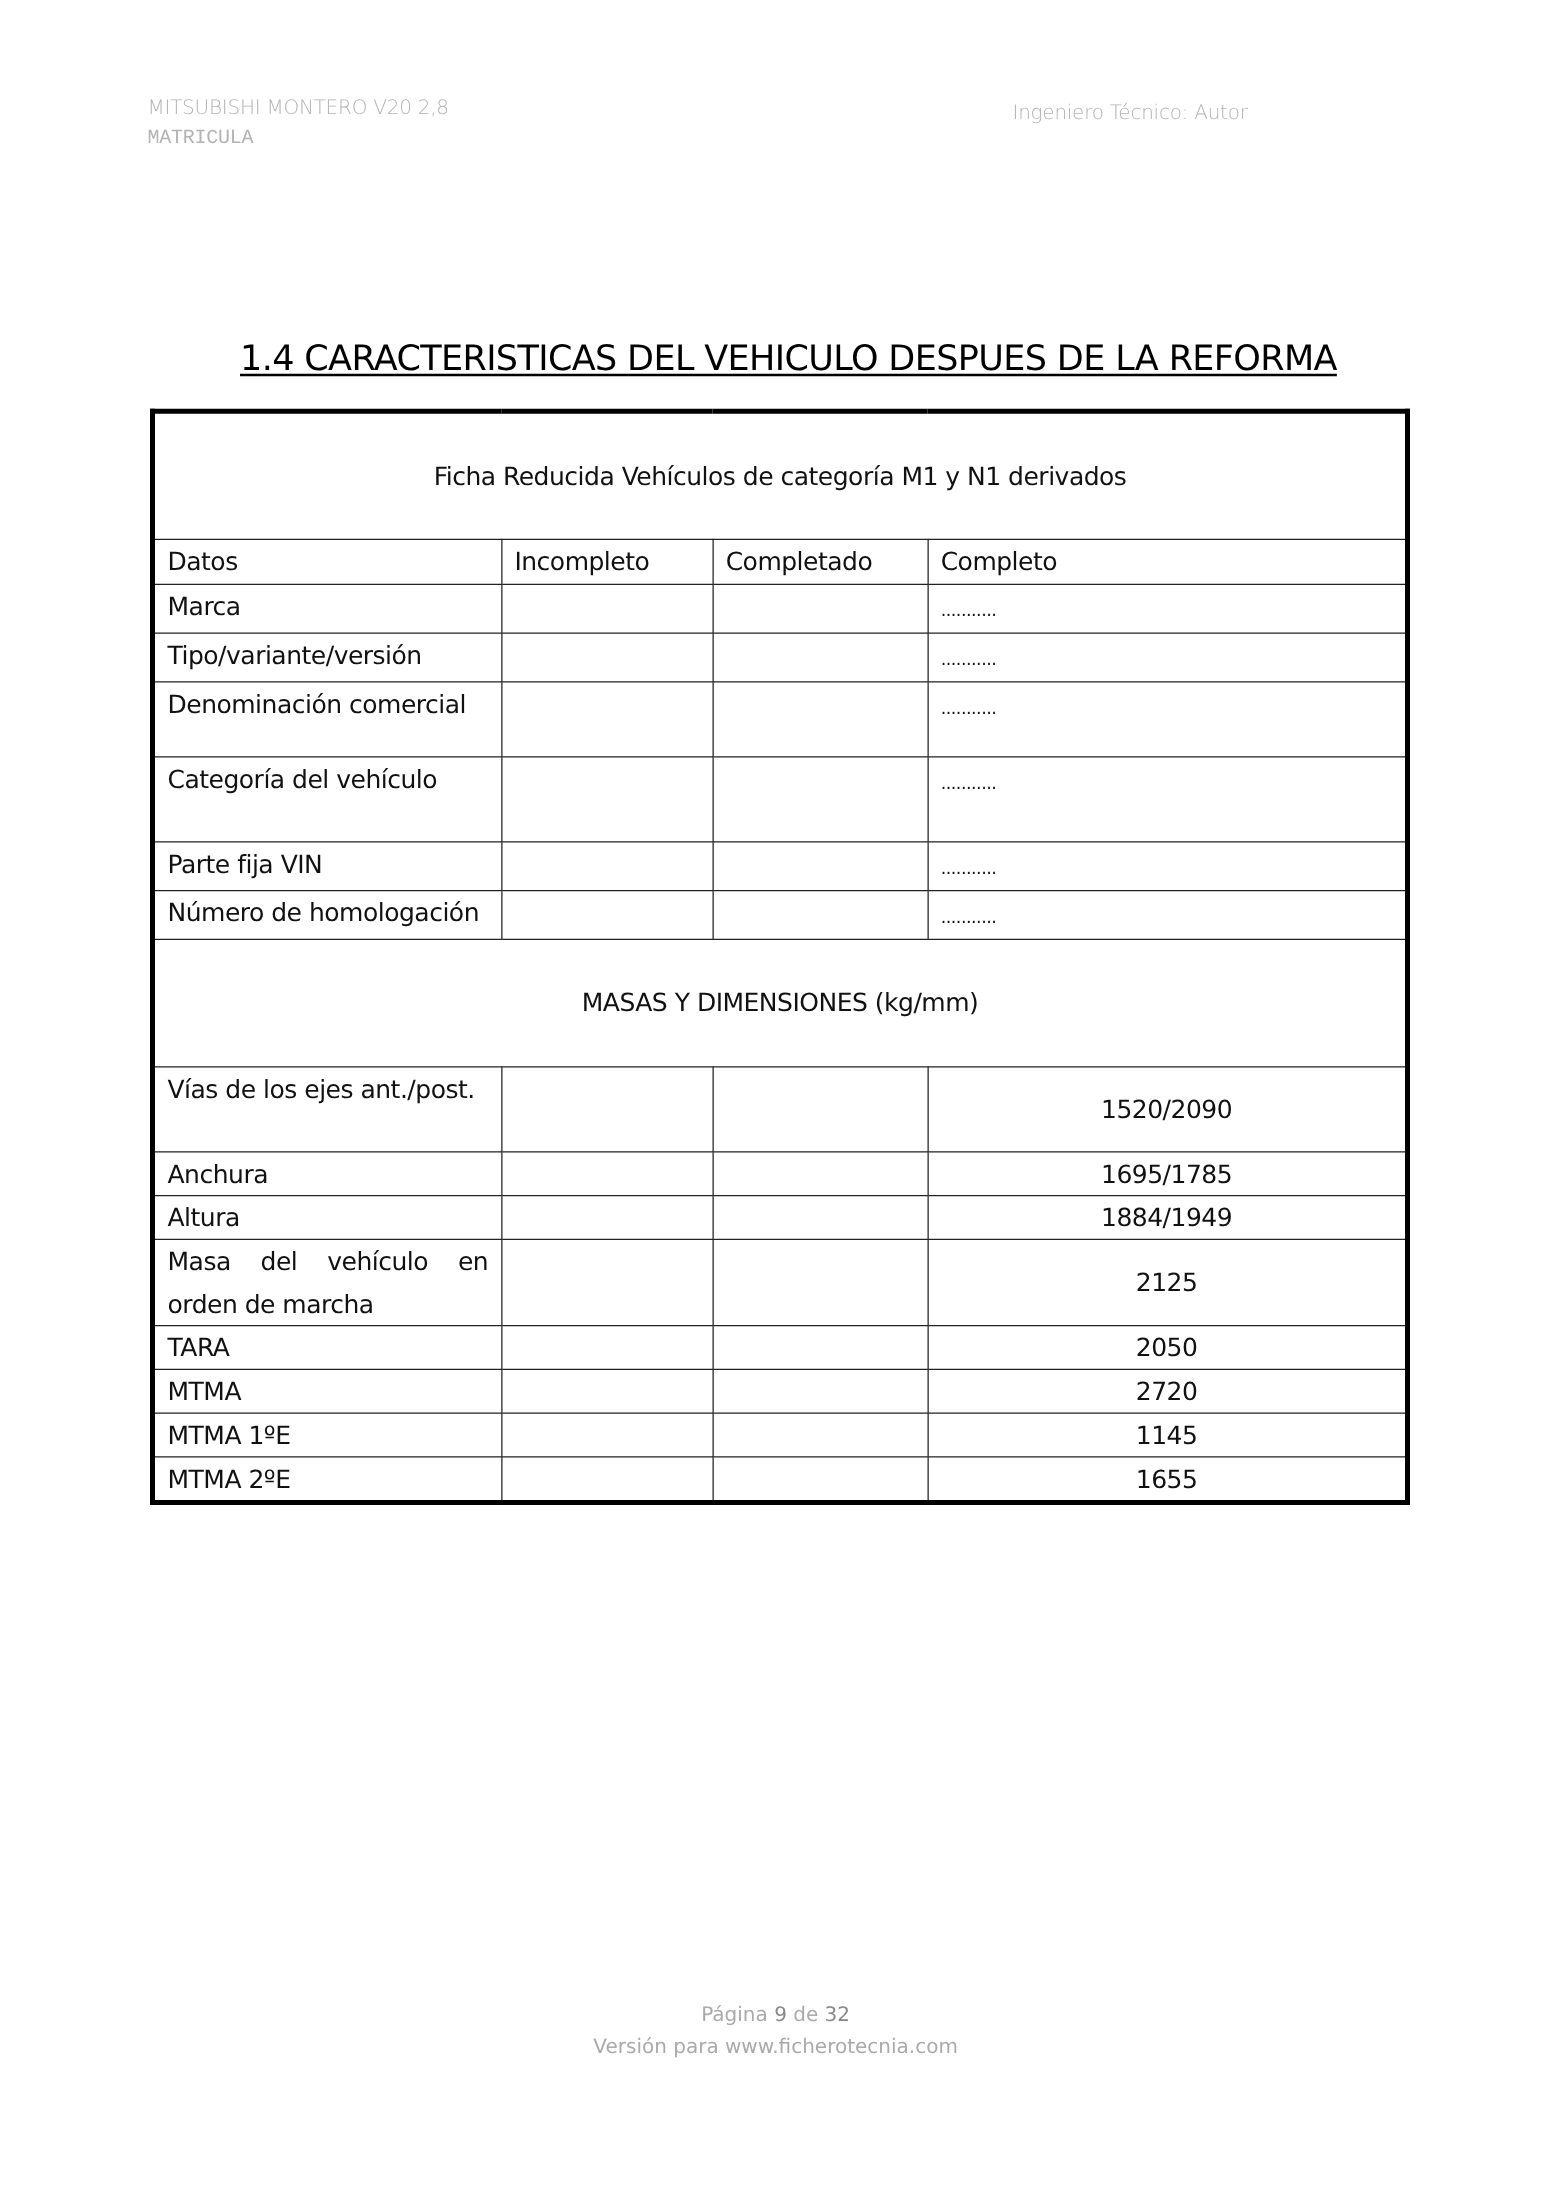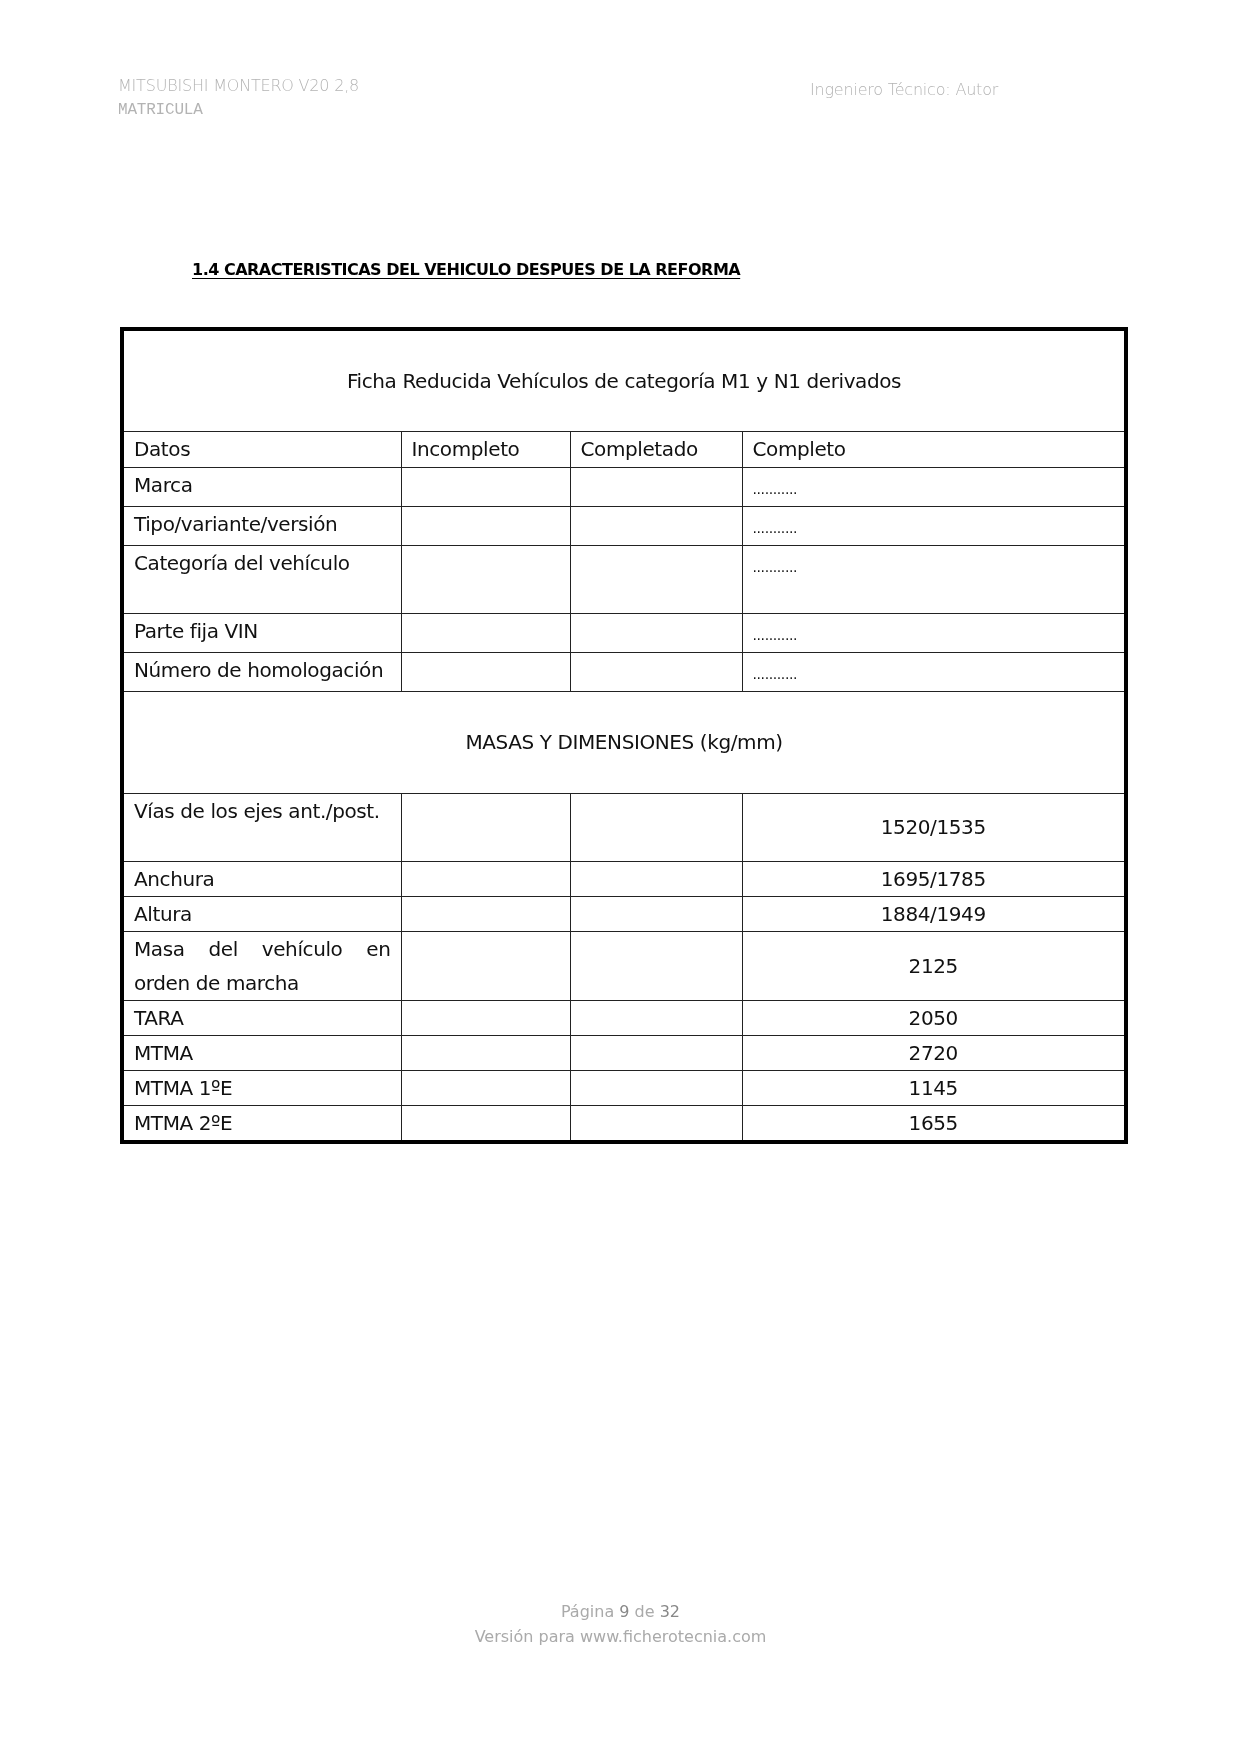--- a/index.html
+++ b/index.html
@@ -2,22 +2,22 @@
 <html><head>
 <meta charset="utf-8">
 <style>
   html, body { margin:0; padding:0; background:#ffffff; }
   body { width:1241px; height:1755px; position:relative; overflow:hidden;
          font-family:"DejaVu Sans", sans-serif; }
   .hdr { position:absolute; color:#b3b3b3; font-size:16px; font-weight:300; letter-spacing:-0.2px; }
   #hdr-left-1 { left:118px; top:76px; }
   #hdr-left-2 { left:118px; top:101px;font-family:Liberation Mono, monospace; }
   #hdr-right { left:810px; top:80px; }
-  #section-title { position:absolute; left:192px; top:260px; font-size:16px; color:#000;
-                   text-decoration:underline; text-underline-offset:3px; letter-spacing:-0.5px;font-weight:bold; }
+  #section-title { position:absolute; left:192px; top:270px; font-size:28px; color:#000;
+                   text-decoration:underline; text-underline-offset:3px; letter-spacing:-0.5px; }
   table { position:absolute; left:120px; top:327px; width:1004px; border-collapse:collapse;
           border:4px solid #000; table-layout:fixed; }
   td { border:1.5px solid #222; font-size:20px; color:#111; padding:0 10px; vertical-align:middle;
        line-height:34px; letter-spacing:-0.4px; }
   td.span { text-align:center; }
   td.label { text-align:justify; text-align-last:left; }
   td.dots { vertical-align:top; padding-top:4px; font-size:14px; }
   td.val { text-align:center; }
   .foot { position:absolute; width:1241px; left:0; text-align:center; color:#aaaaaa; font-size:16px; }
   #foot-1 { top:1602px; }
@@ -57,20 +57,26 @@
         <td></td>
         <td></td>
         <td class="dots">...........</td>
       </tr>
       <tr style="height: 35px;">
         <td class="label" style="vertical-align: top;">Tipo/variante/versión</td>
         <td></td>
         <td></td>
         <td class="dots">...........</td>
       </tr>
+      <tr style="height: 60px;">
+        <td class="label" style="vertical-align: top;">Denominación comercial</td>
+        <td></td>
+        <td></td>
+        <td class="dots">...........</td>
+      </tr>
       <tr style="height: 68px;">
         <td class="label" style="vertical-align: top;">Categoría del vehículo</td>
         <td></td>
         <td></td>
         <td class="dots">...........</td>
       </tr>
       <tr style="height: 35px;">
         <td class="label" style="vertical-align: top;">Parte fija VIN</td>
         <td></td>
         <td></td>
@@ -86,21 +92,21 @@
   <tbody>
       <tr style="height:102px">
     <td colspan="4" class="span">MASAS Y DIMENSIONES (kg/mm)</td>
   </tr>
   </tbody>
     <tbody id="rows2">
       <tr style="height: 68px;">
         <td class="label" style="vertical-align: top;">Vías de los ejes ant./post.</td>
         <td></td>
         <td></td>
-        <td class="val">1520/1535</td>
+        <td class="val">1520/2090</td>
       </tr>
       <tr style="height: 34px;">
         <td class="label" style="vertical-align: top;">Anchura</td>
         <td></td>
         <td></td>
         <td class="val">1695/1785</td>
       </tr>
       <tr style="height: 35px;">
         <td class="label" style="vertical-align: top;">Altura</td>
         <td></td>

